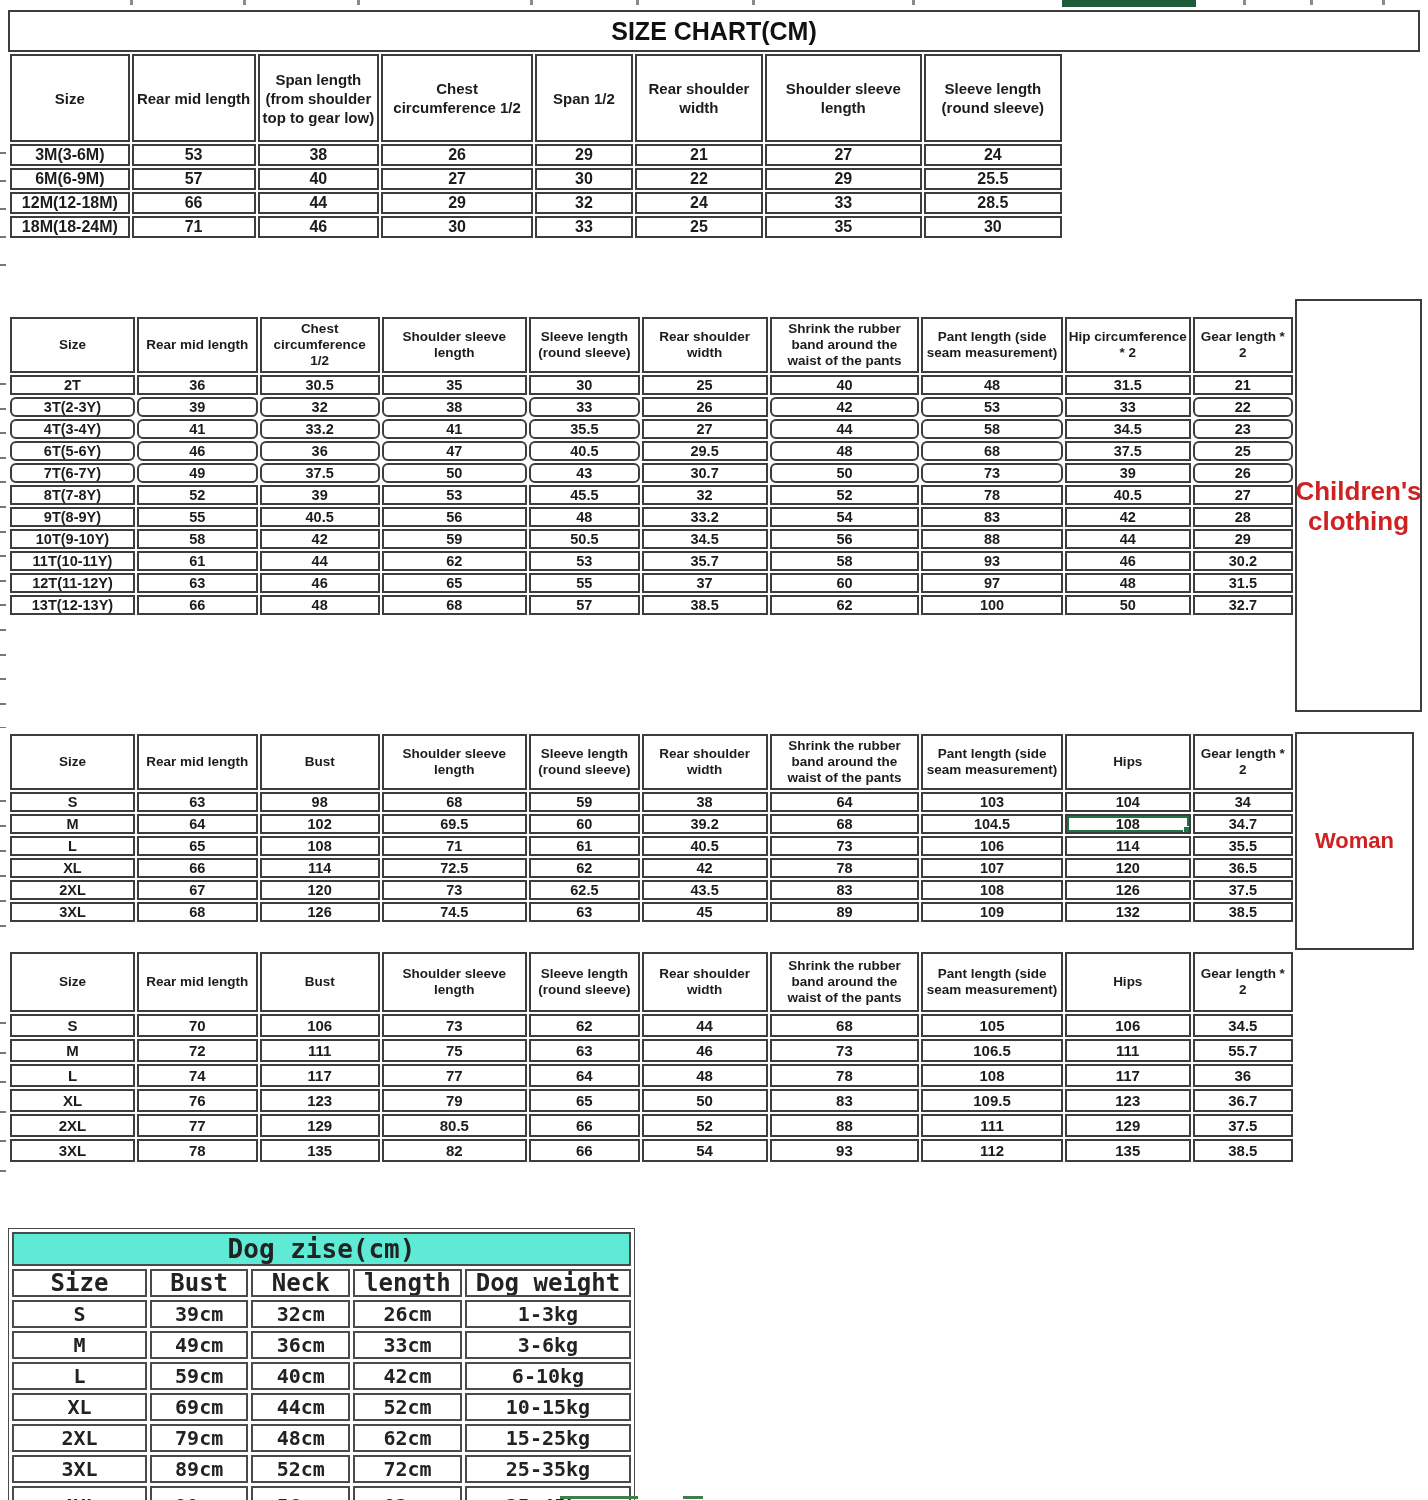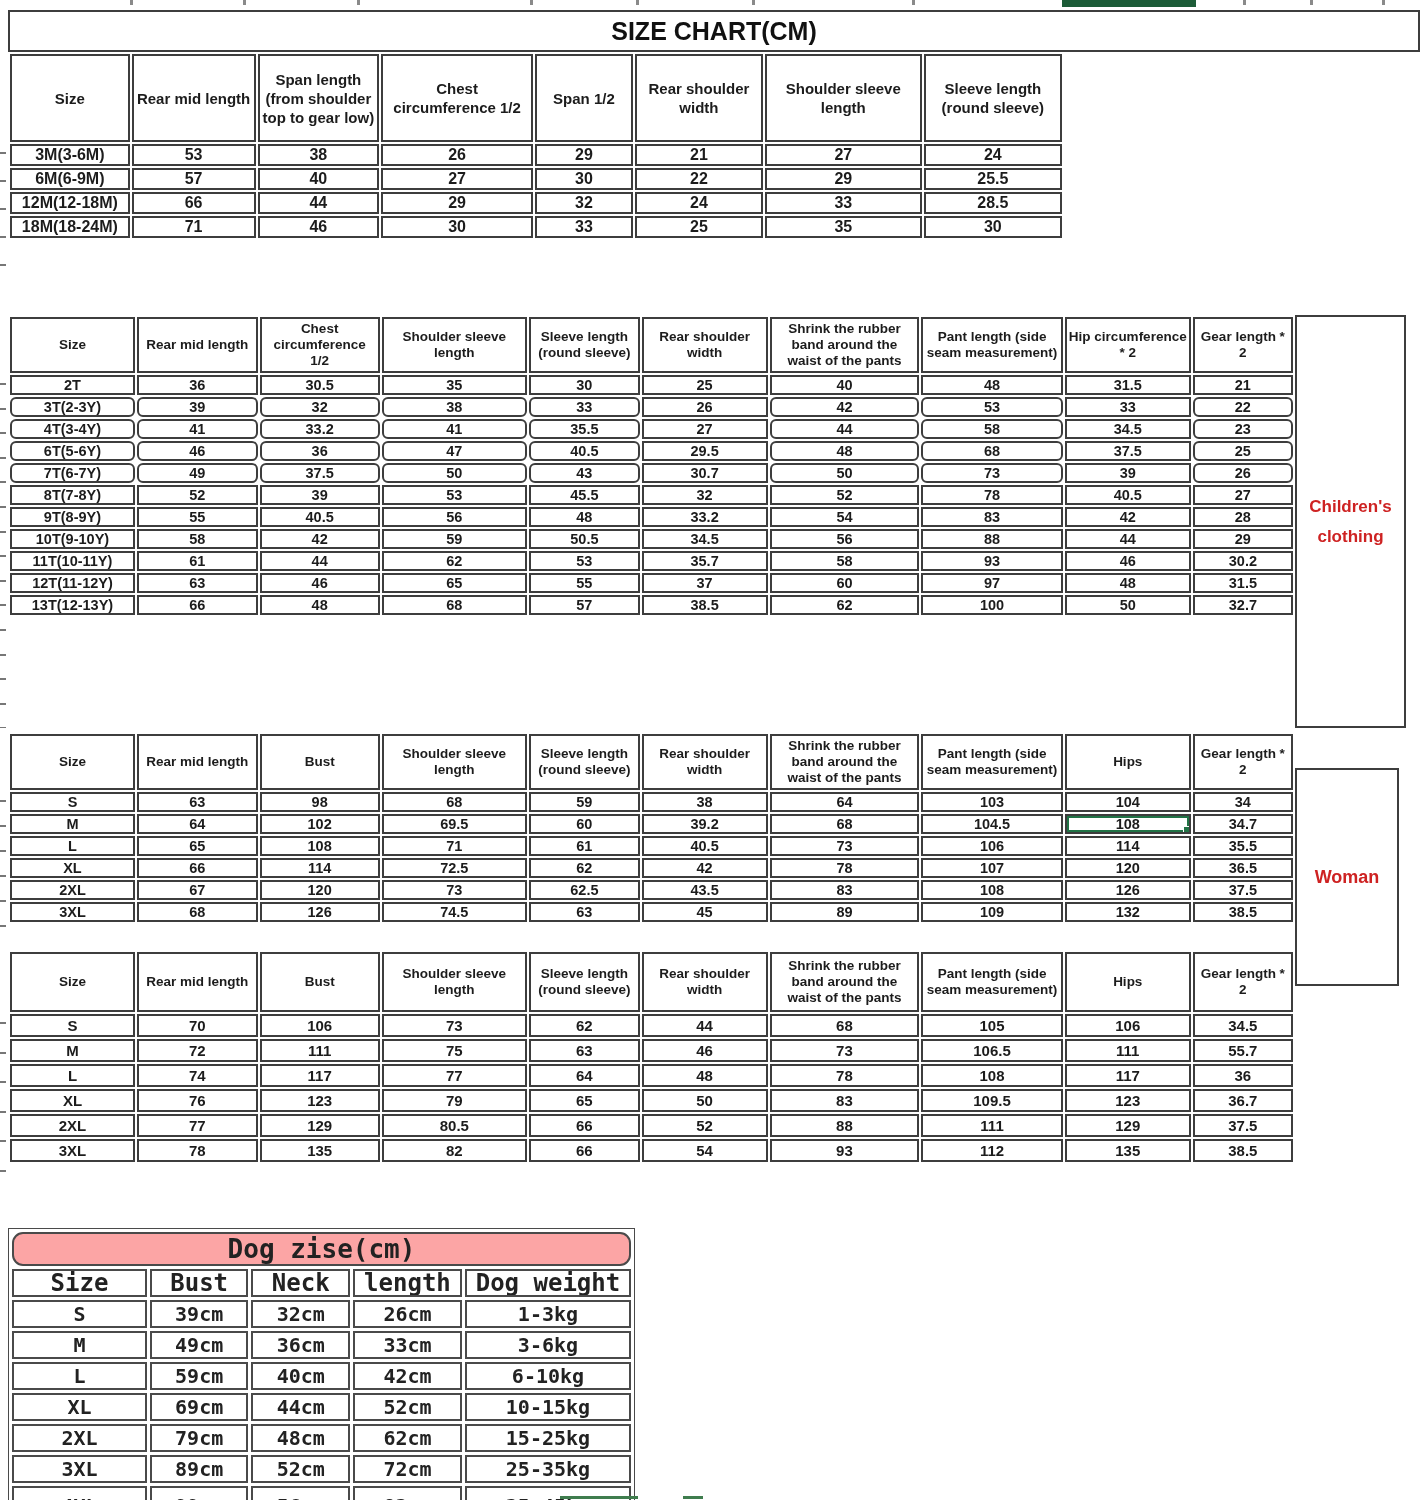--- a/index.html
+++ b/index.html
@@ -28,35 +28,35 @@
   #t3 td{height:19px;font-size:14.5px;}
 
   #t4{left:8px;top:950px;width:1287px;}
   #t4 th{height:60px;font-size:13.5px;line-height:16px;}
   #t4 td{height:23px;font-size:15px;}
 
   
   #dog{left:8px;top:1228px;width:627px;border-spacing:3px;
        font-family:"DejaVu Sans Mono",monospace;border:1px solid #4a4a4a;}
   #dog th,#dog td{border:2px solid #4a4a4a;color:#222;}
-  #dog .tbl-title td{background:#fca5a5;font-size:26px;height:32px;font-weight:bold;border-radius:11px;}
+  #dog .tbl-title td{background:#5eead4;font-size:26px;height:32px;font-weight:bold;}
   #dog th{font-size:24px;height:28px;font-weight:bold;}
   #dog td{font-size:20px;height:20px;font-weight:bold;}
   #dog tbody tr:last-child td{height:40px;}
 
   .main-title{position:absolute;left:8px;top:10px;width:1412px;height:42px;
     border:2px solid #3d3d3d;display:flex;align-items:center;justify-content:center;
     font-size:25px;font-weight:bold;color:#111;}
 
   .side-label{position:absolute;border:2px solid #3d3d3d;display:flex;
     align-items:center;justify-content:center;text-align:center;
     font-weight:bold;color:var(--label-red,#ce2222);background:#fff;}
   #lbl-infants{left:1064px;top:52px;width:356px;height:240px;font-size:25px;}
-  #lbl-children{left:1295px;top:315px;width:111px;height:413px;font-size:17px;line-height:30px;}
-  #lbl-woman{left:1295px;top:732px;width:104px;height:218px;font-size:18px;margin-top:36px;}
+  #lbl-children{left:1295px;top:299px;width:127px;height:413px;font-size:26px;line-height:30px;}
+  #lbl-woman{left:1295px;top:732px;width:119px;height:218px;font-size:22px;}
   #lbl-men{left:1295px;top:950px;width:127px;height:250px;font-size:21px;}
 
   
   .c-black{color:#1c1c1c;}
   .c-blue{color:var(--row-blue,#1d6096);border-radius:6px;}
   .c-navy{color:var(--row-navy,#1f3864);}
   .c-red{color:var(--row-red,#a41e1e);margin-top:32px;}
 
   
   td.sel{box-shadow:inset 0 0 0 2px var(--sel-green,#217346);}

